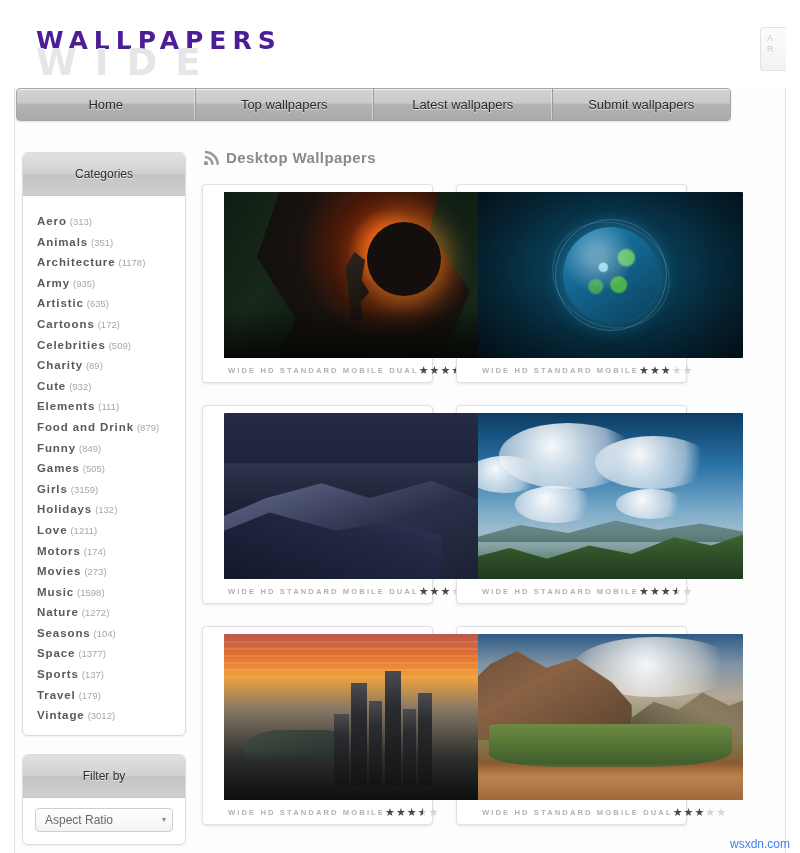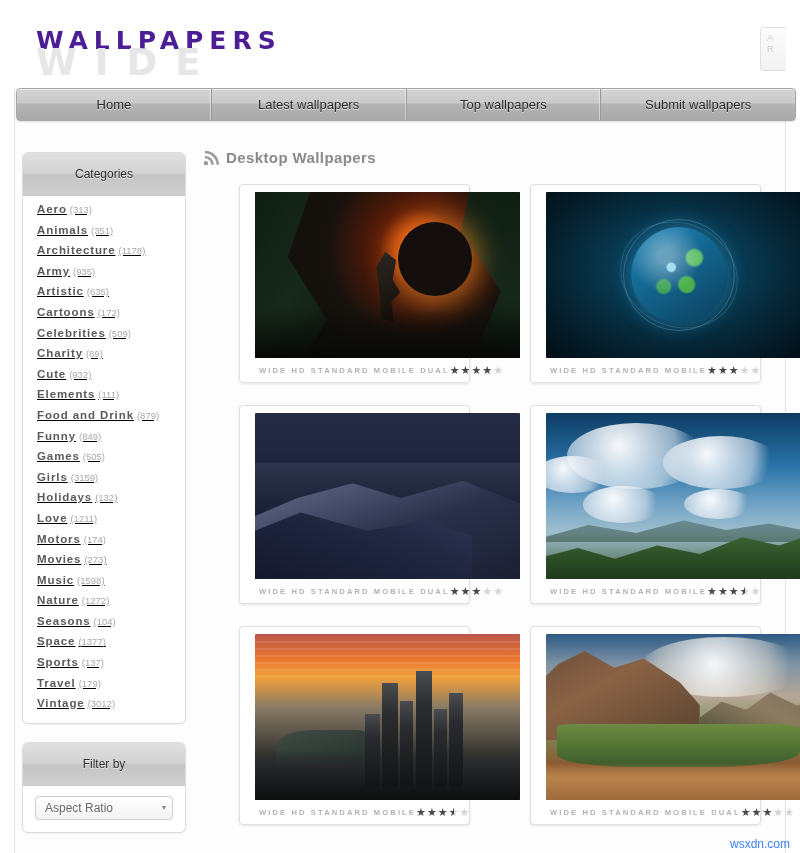--- a/index.html
+++ b/index.html
@@ -75,21 +75,21 @@
     display: block;
     font-size: 9px;
     color: #cccccc;
     line-height: 11px;
   }
 
   
   .navbar {
     position: absolute;
     left: 16px; top: 88px;
-    width: 780px; height: 33px;
+    width: 715px; height: 33px;
     background: linear-gradient(to bottom, #d4d4d4 0%, #c9c9c9 45%, #b4b4b4 50%, #a9a9a9 100%);
     border-radius: 4px;
     border: 1px solid #a6a6a6;
     box-shadow: inset 0 1px 0 rgba(255,255,255,.65), 0 1px 2px rgba(0,0,0,.12);
     display: flex;
   }
   .nav-item {
     flex: 1;
     display: flex;
     align-items: center;
@@ -130,21 +130,21 @@
     background: linear-gradient(to bottom, #e0e0e0 0%, #d2d2d2 48%, #c4c4c4 52%, #cfcfcf 100%);
     border-bottom: 1px solid #c6c6c6;
     display: flex;
     align-items: center;
     justify-content: center;
     font-size: 12px;
     color: #2e2e2e;
     text-shadow: 0 1px 0 rgba(255,255,255,.65);
     border-radius: 5px 5px 0 0;
   }
-  .panel-body { padding: 2px 0 10px 0; text-decoration: underline; }
+  .panel-body { padding: 14px 0 10px 0; }
   .cat-item {
     padding: 0 0 0 14px;
     height: 20.6px;
     line-height: 20.6px;
     white-space: nowrap;
     cursor: pointer;
   }
   .cat-name {
     font-size: 11.5px;
     font-weight: bold;
@@ -198,24 +198,23 @@
   .grid {
     display: flex;
     flex-wrap: wrap;
     gap: 22px 23px;
   }
   .card {
     width: 231px;
     background: #ffffff;
     border: 1px solid #e0e0e0;
     border-radius: 4px;
-    padding: 7px 7px 0 15px;
+    padding: 7px 7px 0 21px;
     box-shadow: 0 1px 3px rgba(0,0,0,.10);
     cursor: pointer;
-    margin-left: 37px;
   }
   .thumb {
     width: 265px;
     height: 166px;
     display: block;
     border-radius: 1px;
     position: relative;
     overflow: hidden;
   }
   .card-foot {
@@ -431,24 +430,24 @@
       <span>A</span>
       <span>R</span>
     </div>
   </div>
 
   <div class="navbar">
     <div class="nav-item">
       <span>Home</span>
     </div>
     <div class="nav-item">
+      <span>Top wallpapers</span>
+    </div>
+    <div class="nav-item">
       <span>Latest wallpapers</span>
-    </div>
-    <div class="nav-item">
-      <span>Top wallpapers</span>
     </div>
     <div class="nav-item">
       <span>Submit wallpapers</span>
     </div>
   </div>
 
   <div class="body-wrap">
 
     <div class="sidebar">
 

